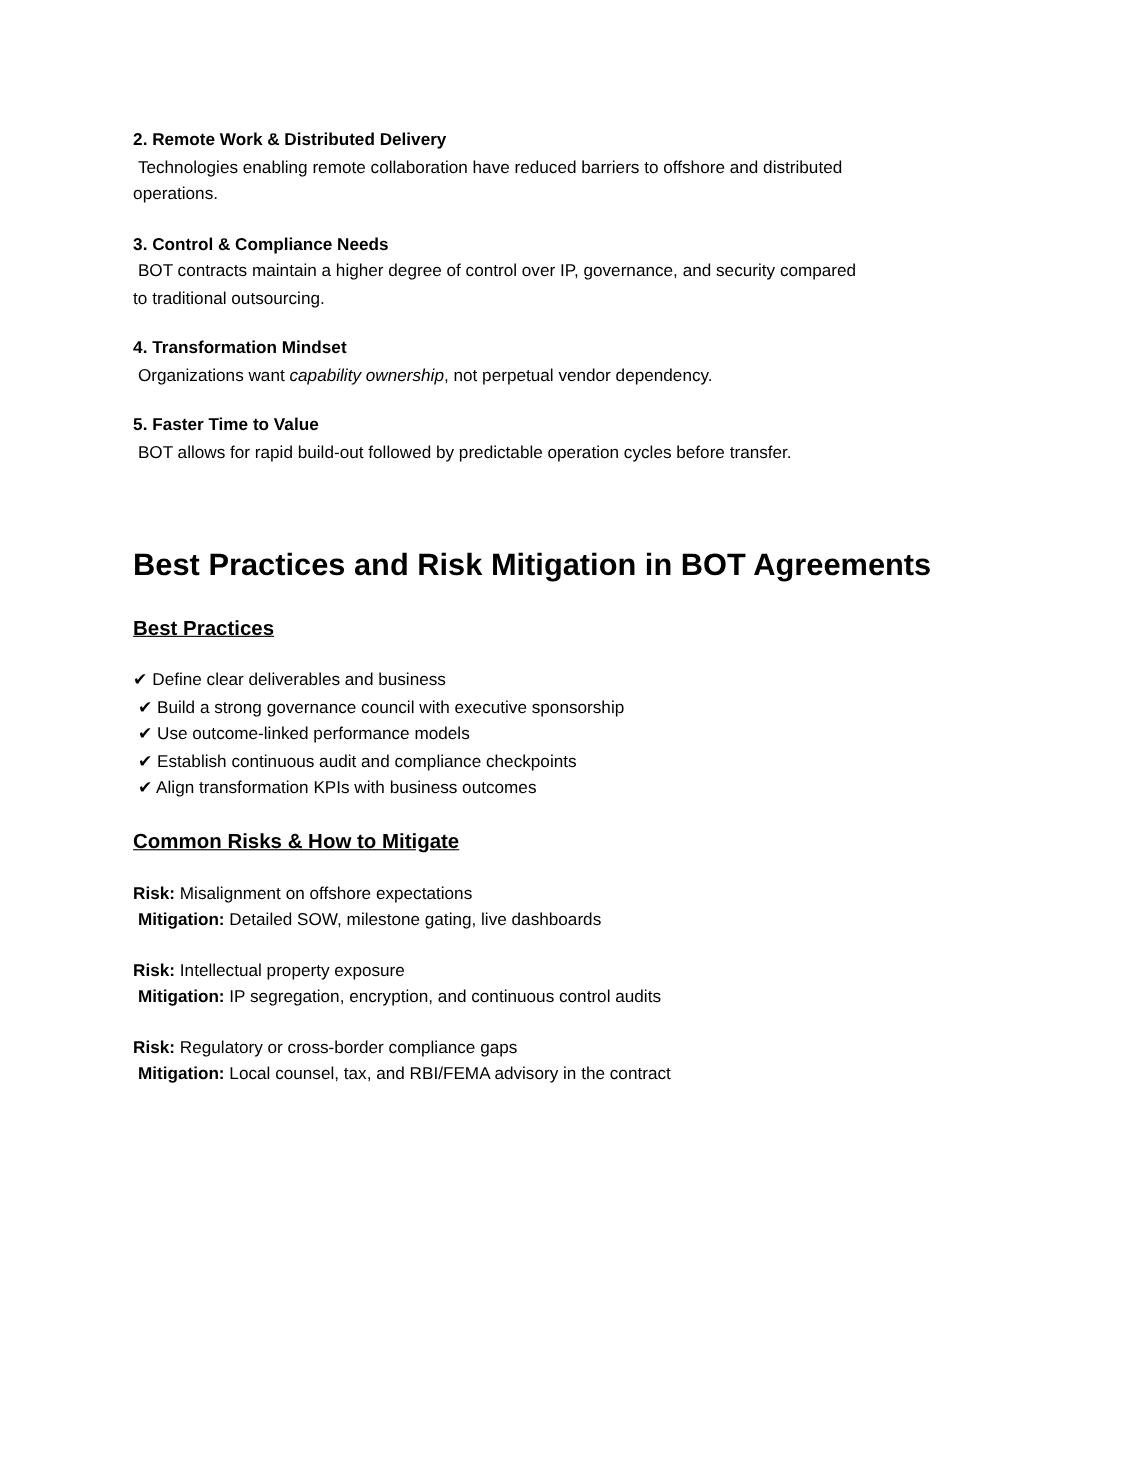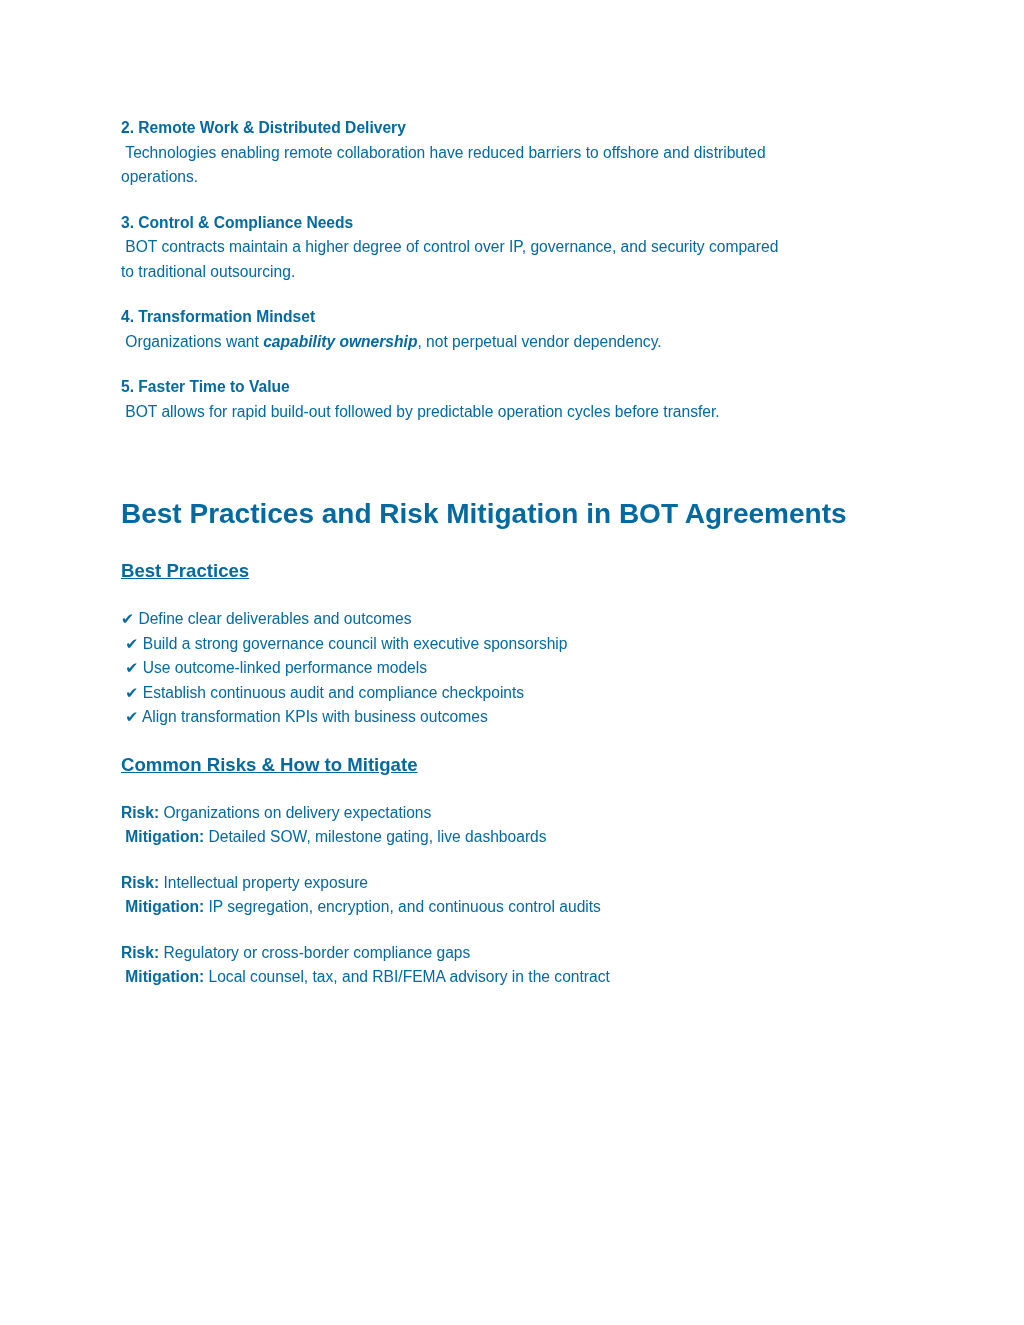--- a/index.html
+++ b/index.html
@@ -5,38 +5,38 @@
   html, body {
     margin: 0;
     padding: 0;
     background: #ffffff;
   }
   .page {
     position: relative;
     width: 1024px;
     height: 1325px;
     background: #ffffff;
-    color: #0369a1;
+    color: #000000;
     font-family: "Liberation Sans", "DejaVu Sans", sans-serif;
     overflow: hidden;
   }
   .content {
     position: absolute;
     left: 121px;
     top: 116px;
     width: 835px;
   }
   .para {
     font-size: 15.6px;
     line-height: 24.5px;
     margin: 0 0 21px 0;
     white-space: pre-wrap;
   }
   .para strong { font-weight: 700; }
-  .para em { font-style: italic; font-weight: bold; }
+  .para em { font-style: italic; }
   h1.doc-title {
     font-size: 28px;
     line-height: 34px;
     font-weight: 700;
     margin: 73px 0 28px 0;
     white-space: nowrap;
   }
   h2.doc-h2 {
     font-size: 18.6px;
     line-height: 23px;
@@ -72,32 +72,32 @@
 
     <p class="para"><strong>5. Faster Time to Value</strong><span>
  BOT allows for rapid build-out followed by predictable operation cycles before transfer.</span></p>
 
     <h1 class="doc-title">Best Practices and Risk Mitigation in BOT Agreements</h1>
 
     <h2 class="doc-h2">Best Practices</h2>
 
     <div class="checklist">
 
-    <div class="check-line">✔ Define clear deliverables and outcomes</div>
+    <div class="check-line">✔ Define clear deliverables and business</div>
         <div class="check-line"> ✔ Build a strong governance council with executive sponsorship</div>
         <div class="check-line"> ✔ Use outcome-linked performance models</div>
         <div class="check-line"> ✔ Establish continuous audit and compliance checkpoints</div>
         <div class="check-line"> ✔ Align transformation KPIs with business outcomes</div>
       </div>
 
     <h2 class="doc-h2">Common Risks &amp; How to Mitigate</h2>
 
     <div>
 
-    <p class="para"><strong>Risk:</strong><span> Organizations on delivery expectations</span><span>
+    <p class="para"><strong>Risk:</strong><span> Misalignment on offshore expectations</span><span>
  </span><strong>Mitigation:</strong><span> Detailed SOW, milestone gating, live dashboards</span></p>
         <p class="para"><strong>Risk:</strong><span> Intellectual property exposure</span><span>
  </span><strong>Mitigation:</strong><span> IP segregation, encryption, and continuous control audits</span></p>
         <p class="para"><strong>Risk:</strong><span> Regulatory or cross-border compliance gaps</span><span>
  </span><strong>Mitigation:</strong><span> Local counsel, tax, and RBI/FEMA advisory in the contract</span></p>
       </div>
 
 
   </div>
 </div>

